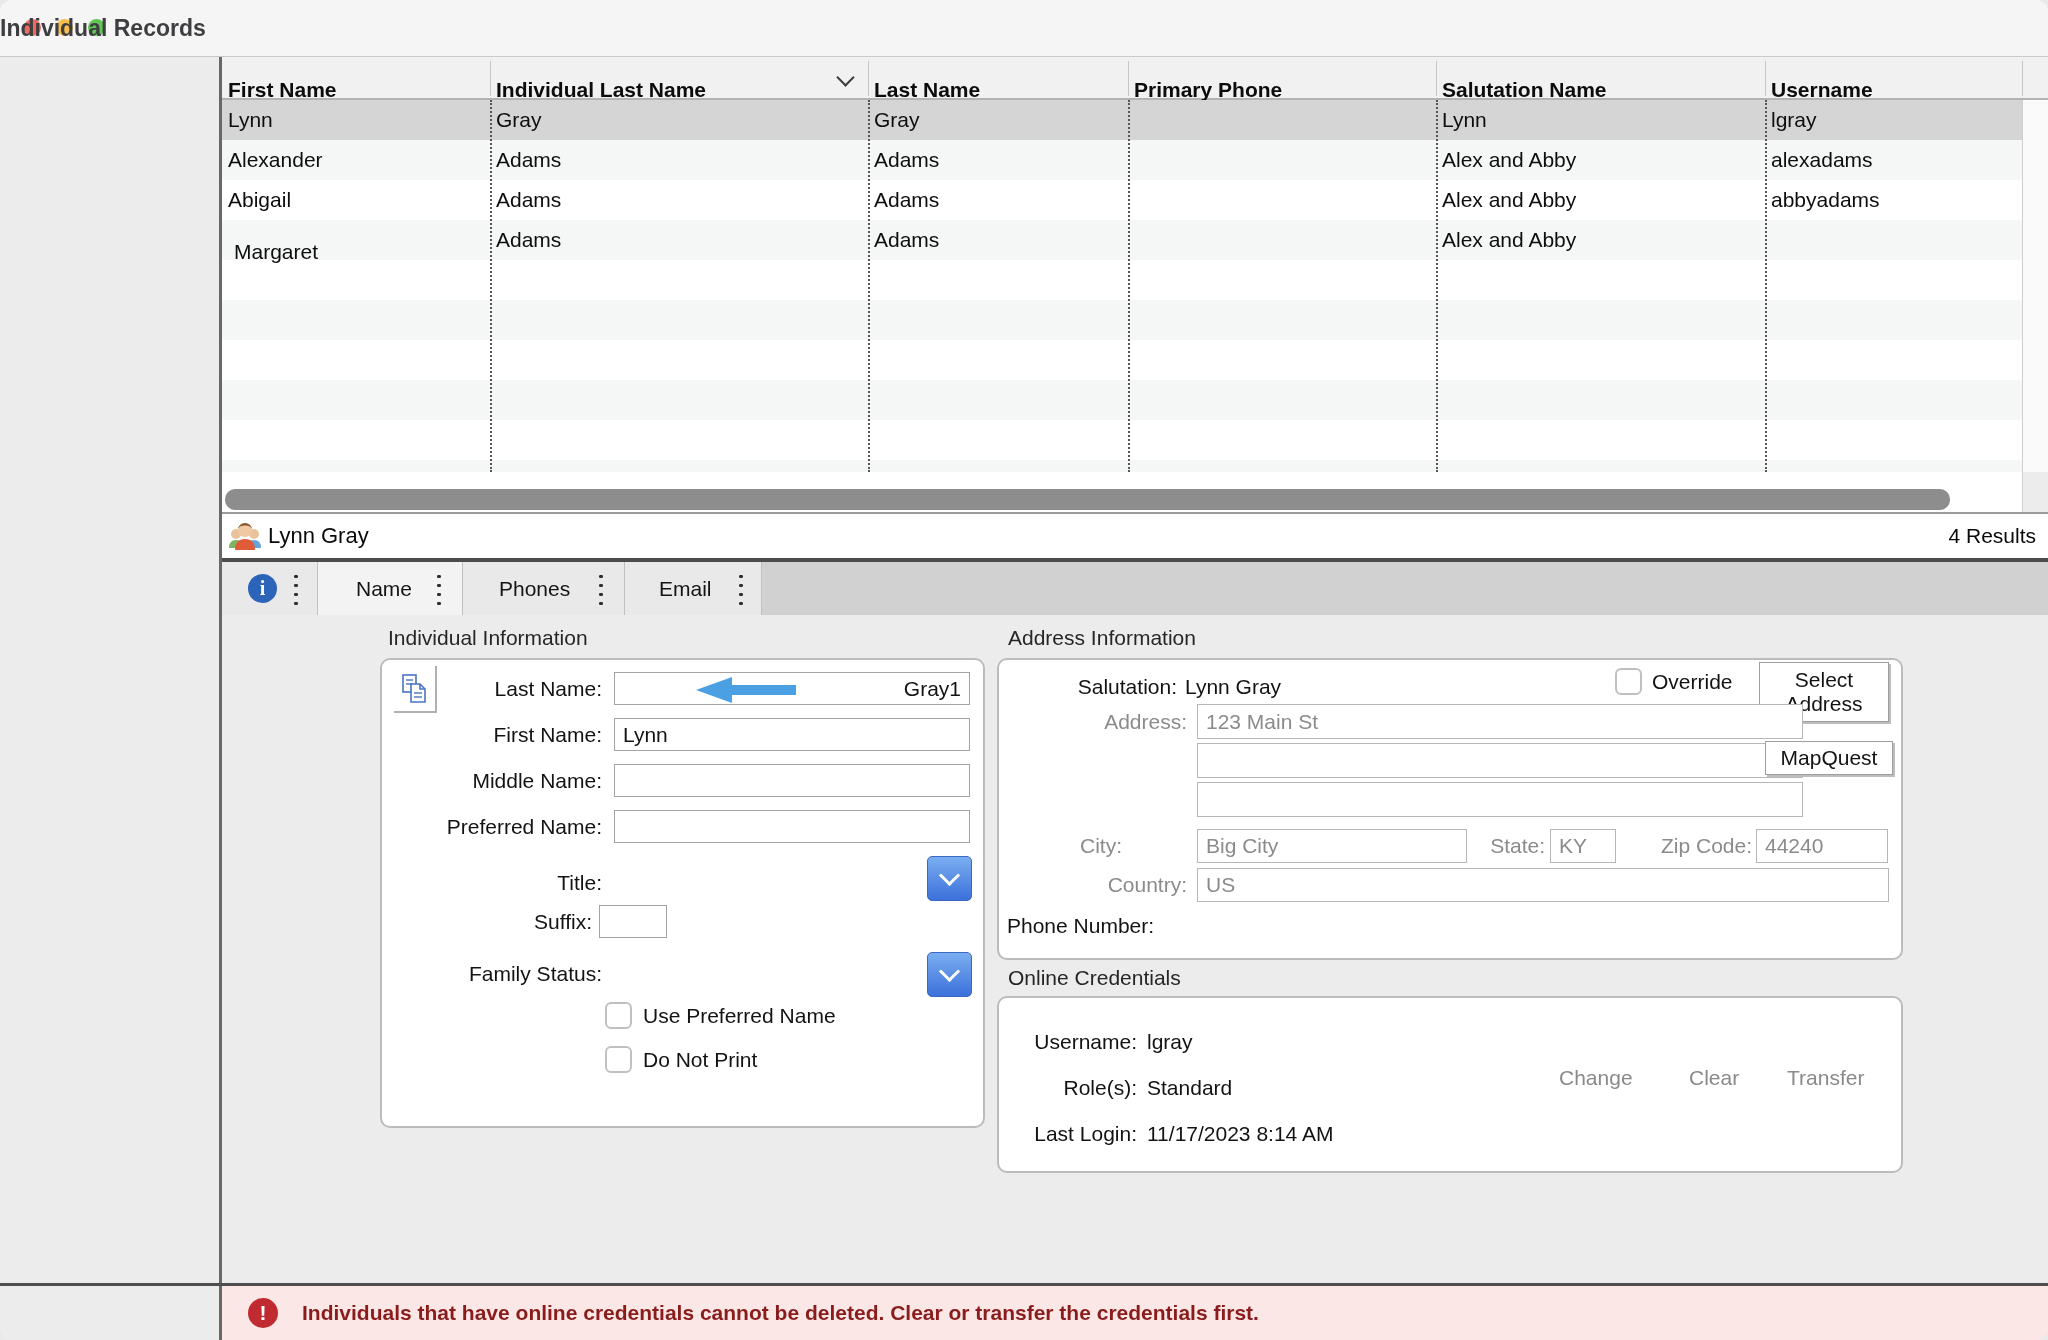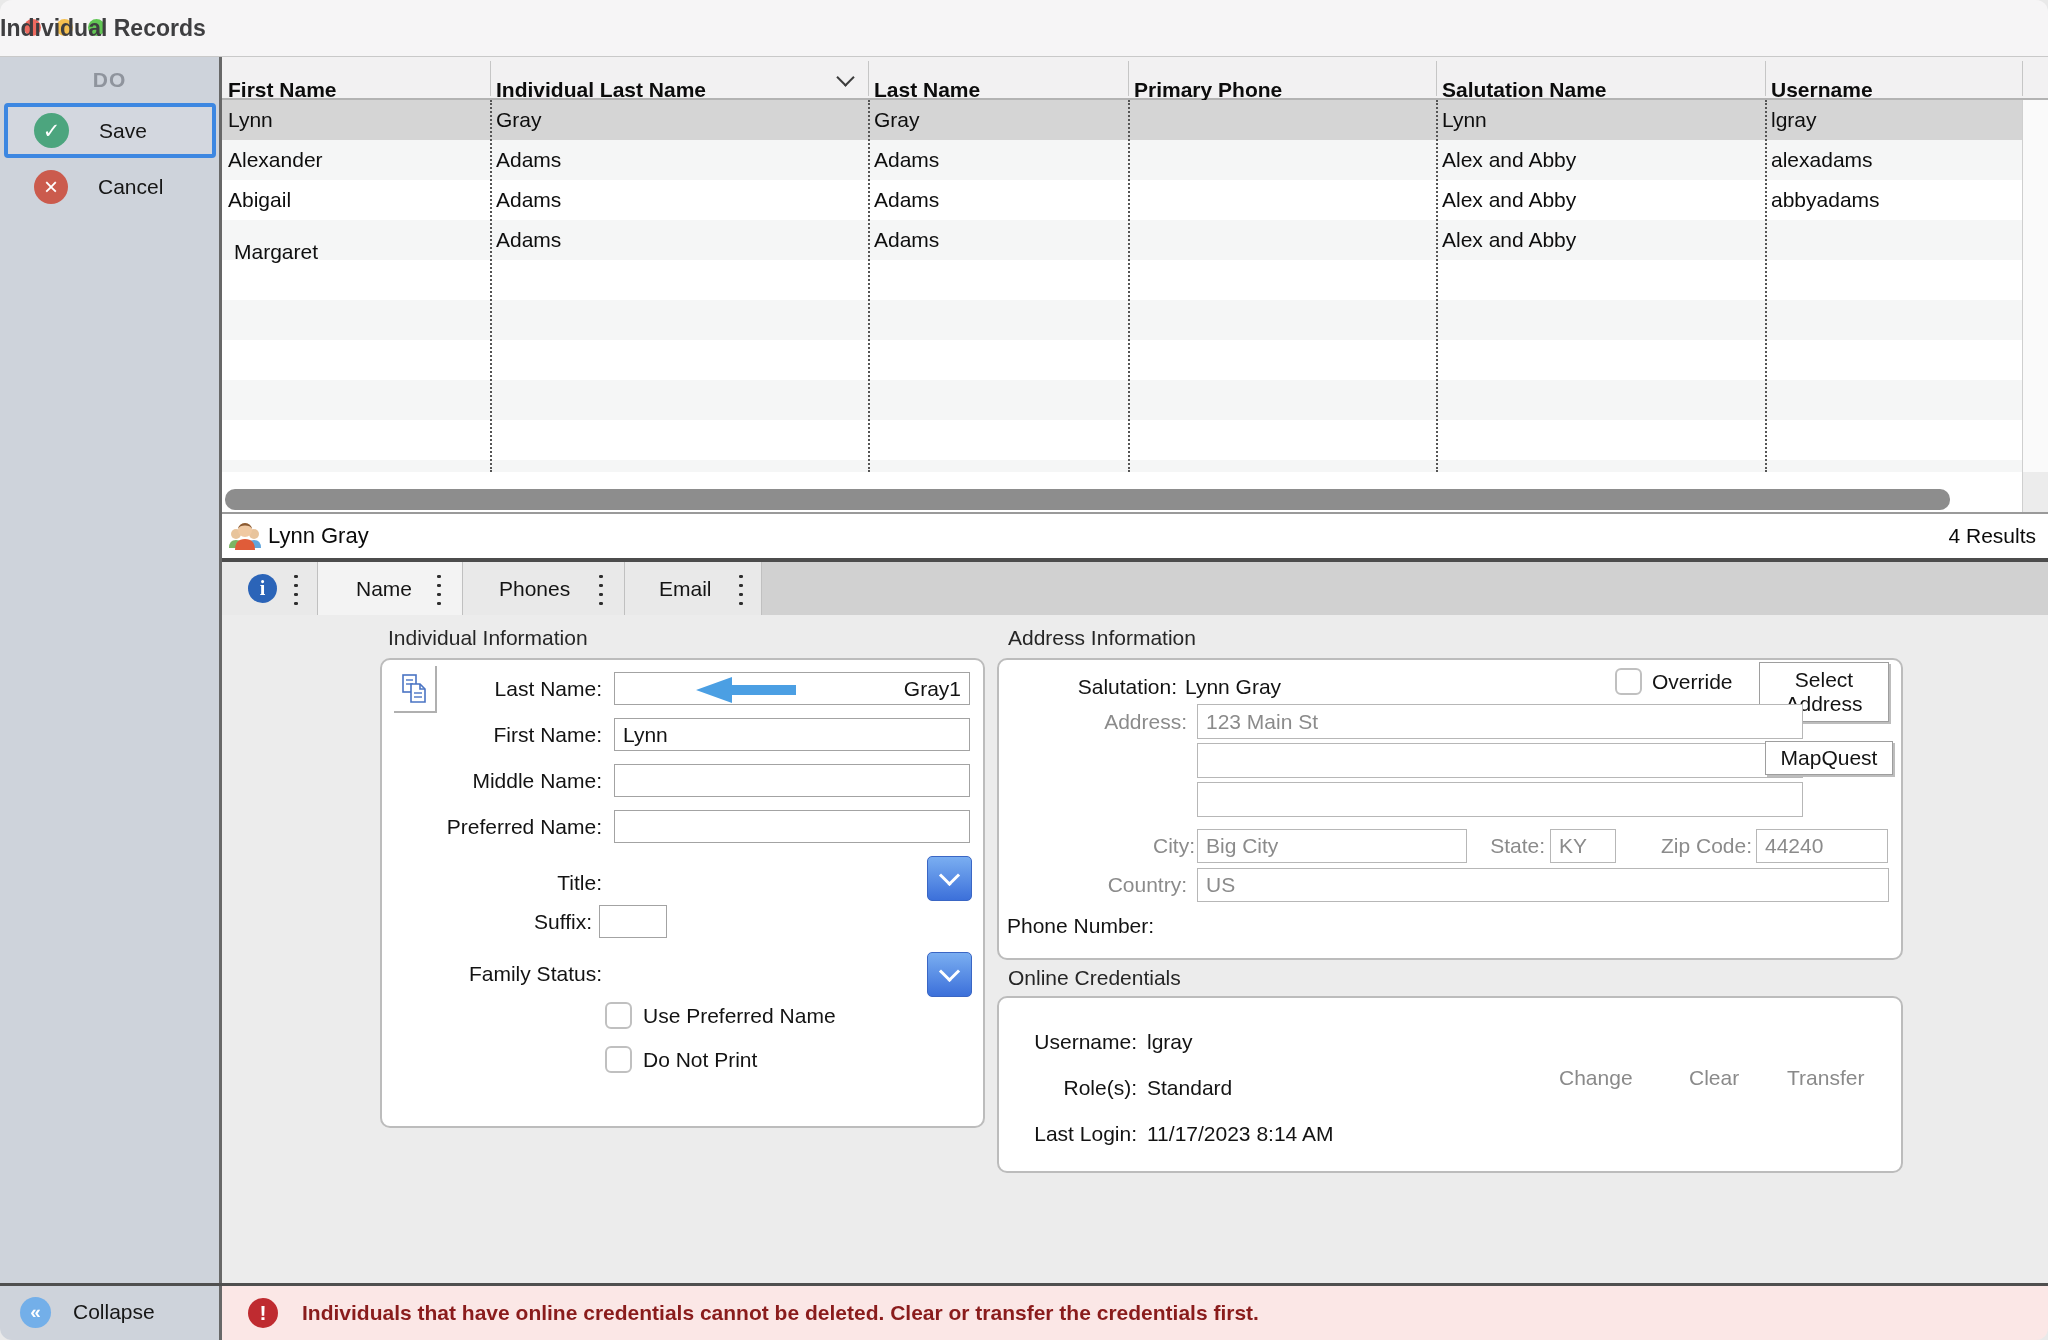--- a/index.html
+++ b/index.html
@@ -106,35 +106,20 @@
 
 <div id="window">
 
   <div class="abs" id="titlebar">
     <div class="abs light" id="light-red"></div>
     <div class="abs light" id="light-yellow"></div>
     <div class="abs light" id="light-green"></div>
     <div class="abs" id="window-title">Individual Records</div>
   </div>
 
-  <div class="abs" id="sidebar">
-    <div class="abs" id="do-heading">DO</div>
-    <div class="abs side-btn" id="save-button">
-      <span class="circle-icon" id="save-check-icon">✓</span>
-      <span class="lab">Save</span>
-    </div>
-    <div class="abs side-btn" id="cancel-button">
-      <span class="circle-icon" id="cancel-x-icon">×</span>
-      <span class="lab">Cancel</span>
-    </div>
-    <div class="abs side-btn" id="collapse-button">
-      <span class="circle-icon" id="collapse-icon">«</span>
-      <span class="lab">Collapse</span>
-    </div>
-  </div>
   <div class="abs" id="sidebar-divider"></div>
 
   <div class="abs" id="table-area">
     <div class="abs" id="thead">
       <span class="abs hcell" style="left:6px;">First Name</span>
       <span class="abs hcell" style="left:274px;">Individual Last Name</span>
       <span class="abs chev" style="left:617px;top:14px;"></span>
       <span class="abs hcell" style="left:652px;">Last Name</span>
       <span class="abs hcell" style="left:912px;">Primary Phone</span>
       <span class="abs hcell" style="left:1220px;">Salutation Name</span>
@@ -283,21 +268,21 @@
       <span class="abs flabel" style="left:0;top:12px;width:178px;height:30px;line-height:30px;">Salutation:</span>
       <span class="abs valtext" style="left:186px;top:12px;height:30px;line-height:30px;">Lynn Gray</span>
       <div class="abs checkbox" style="left:616px;top:8px;"></div>
       <span class="abs cblabel" style="left:653px;top:8px;">Override</span>
       <div class="abs push-btn" style="left:760px;top:2px;width:130px;height:60px;padding:0 14px;">Select Address</div>
       <span class="abs flabel glabel" style="left:0;top:44px;width:188px;height:35px;line-height:35px;">Address:</span>
       <input class="inp gray abs" style="left: 198px; top: 44px; width: 606px; height: 35px;" readonly="" value="123 Main St">
       <input class="inp gray abs" style="left: 198px; top: 83px; width: 606px; height: 35px;" readonly="" value="">
       <input class="inp gray abs" style="left: 198px; top: 122px; width: 606px; height: 35px;" readonly="" value="">
       <div class="abs push-btn" style="left:766px;top:81px;width:128px;height:34px;">MapQuest</div>
-      <span class="abs flabel glabel" style="left:8px;top:169px;width:188px;height:34px;line-height:34px;">City:</span>
+      <span class="abs flabel glabel" style="left:8px;top:169px;width:188px;height:34px;line-height:34px;text-align:center;">City:</span>
       <input class="inp gray abs" style="left: 198px; top: 169px; width: 270px; height: 34px;" readonly="" value="Big City">
       <span class="abs flabel glabel" style="left:480px;top:169px;width:66px;height:34px;line-height:34px;">State:</span>
       <input class="inp gray abs" style="left: 551px; top: 169px; width: 66px; height: 34px;" readonly="" value="KY">
       <span class="abs flabel glabel" style="left:640px;top:169px;width:113px;height:34px;line-height:34px;">Zip Code:</span>
       <input class="inp gray abs" style="left: 757px; top: 169px; width: 132px; height: 34px;" readonly="" value="44240">
       <span class="abs flabel glabel" style="left:0;top:208px;width:188px;height:34px;line-height:34px;">Country:</span>
       <input class="inp gray abs" style="left: 198px; top: 208px; width: 692px; height: 34px;" readonly="" value="US">
       <span class="abs flabel" style="left:8px;top:252px;width:220px;height:28px;line-height:28px;text-align:left;">Phone Number:</span>
     </div>
 

